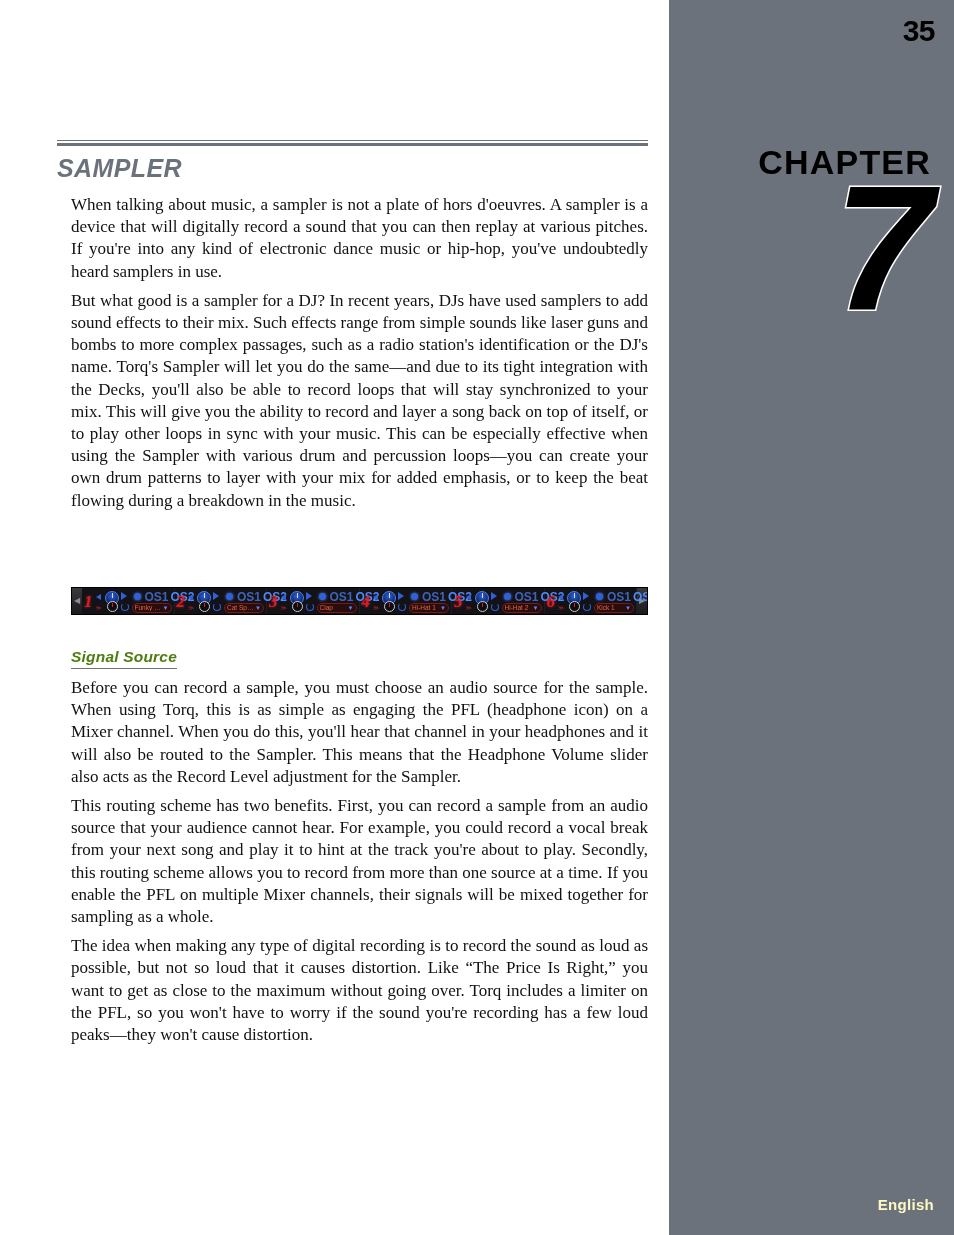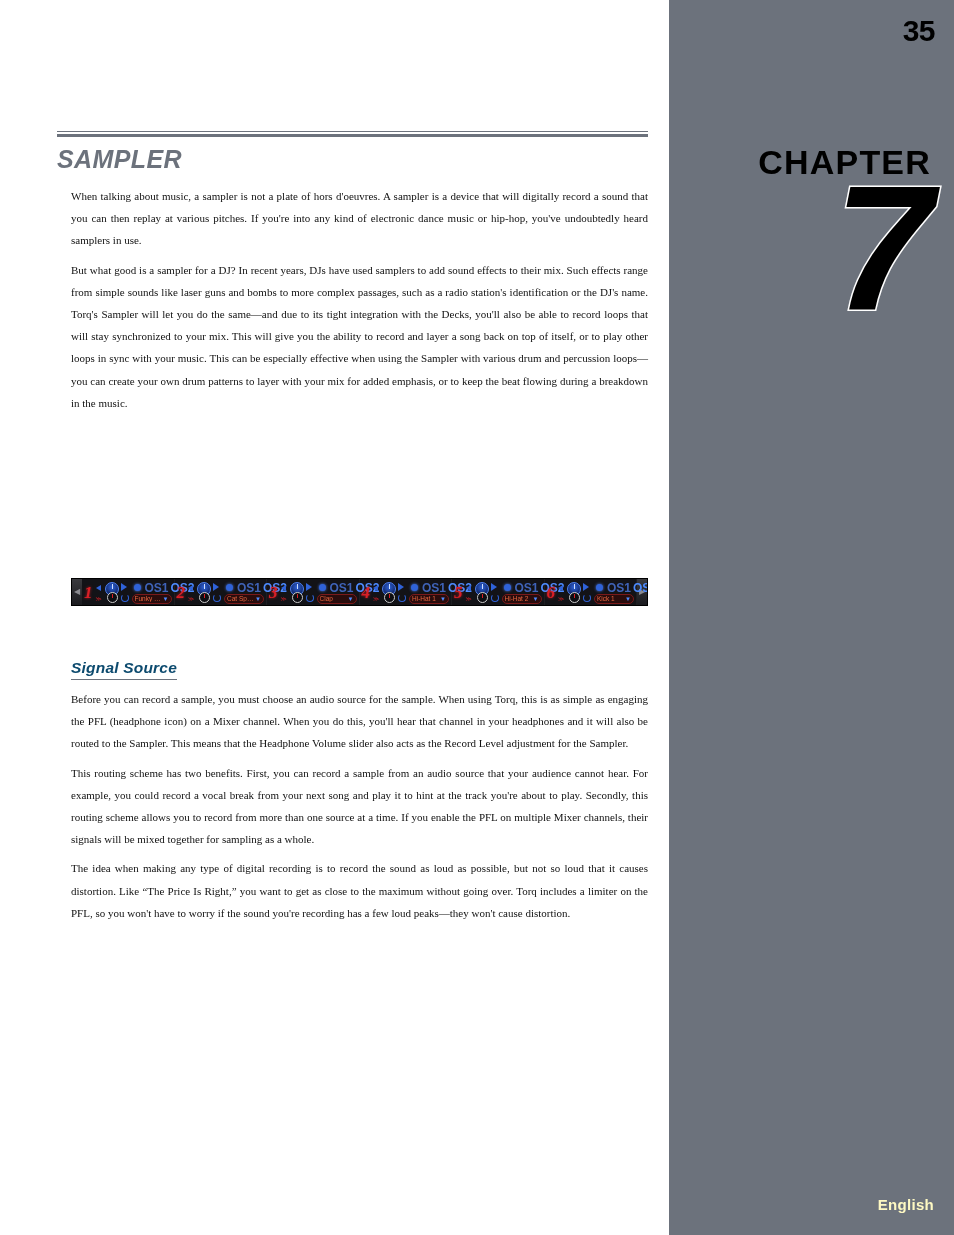--- a/index.html
+++ b/index.html
@@ -76,21 +76,21 @@
     font-family: "Liberation Sans", sans-serif;
     font-weight: bold;
     font-size: 15px;
     color: #fef9c3;
     letter-spacing: 0.3px;
   }
 
   
   #content {
     position: absolute;
-    top: 0;
+    top: 9px;
     left: 0;
     width: 669px;
     height: 1210px;
     background: #ffffff;
   }
 
   .rule-group {
     position: absolute;
     left: 57px;
     top: 131px;
@@ -119,39 +119,38 @@
   }
 
   .body-block {
     position: absolute;
     left: 71px;
     width: 577px;
   }
 
   p.para {
     font-family: "Liberation Serif", serif;
-    font-size: 11px;
+    font-size: 17px;
     line-height: 22.2px;
     color: #111111;
     text-align: justify;
     text-justify: inter-word;
     margin-bottom: 7px;
   }
 
   .subhead {
     font-family: "Liberation Sans", sans-serif;
     font-weight: bold;
     font-style: italic;
     font-size: 15.5px;
-    color: #0c4a6e;
+    color: #4d7c0f;
     display: inline-block;
     border-bottom: 1.6px solid #6c727c;
     padding-bottom: 2px;
     letter-spacing: 0.2px;
-    margin-top: 20px;
   }
 
   
   #sampler-strip {
     position: absolute;
     left: 71px;
     top: 578px;
     width: 577px;
     height: 28px;
     background: #0a0a0c;

